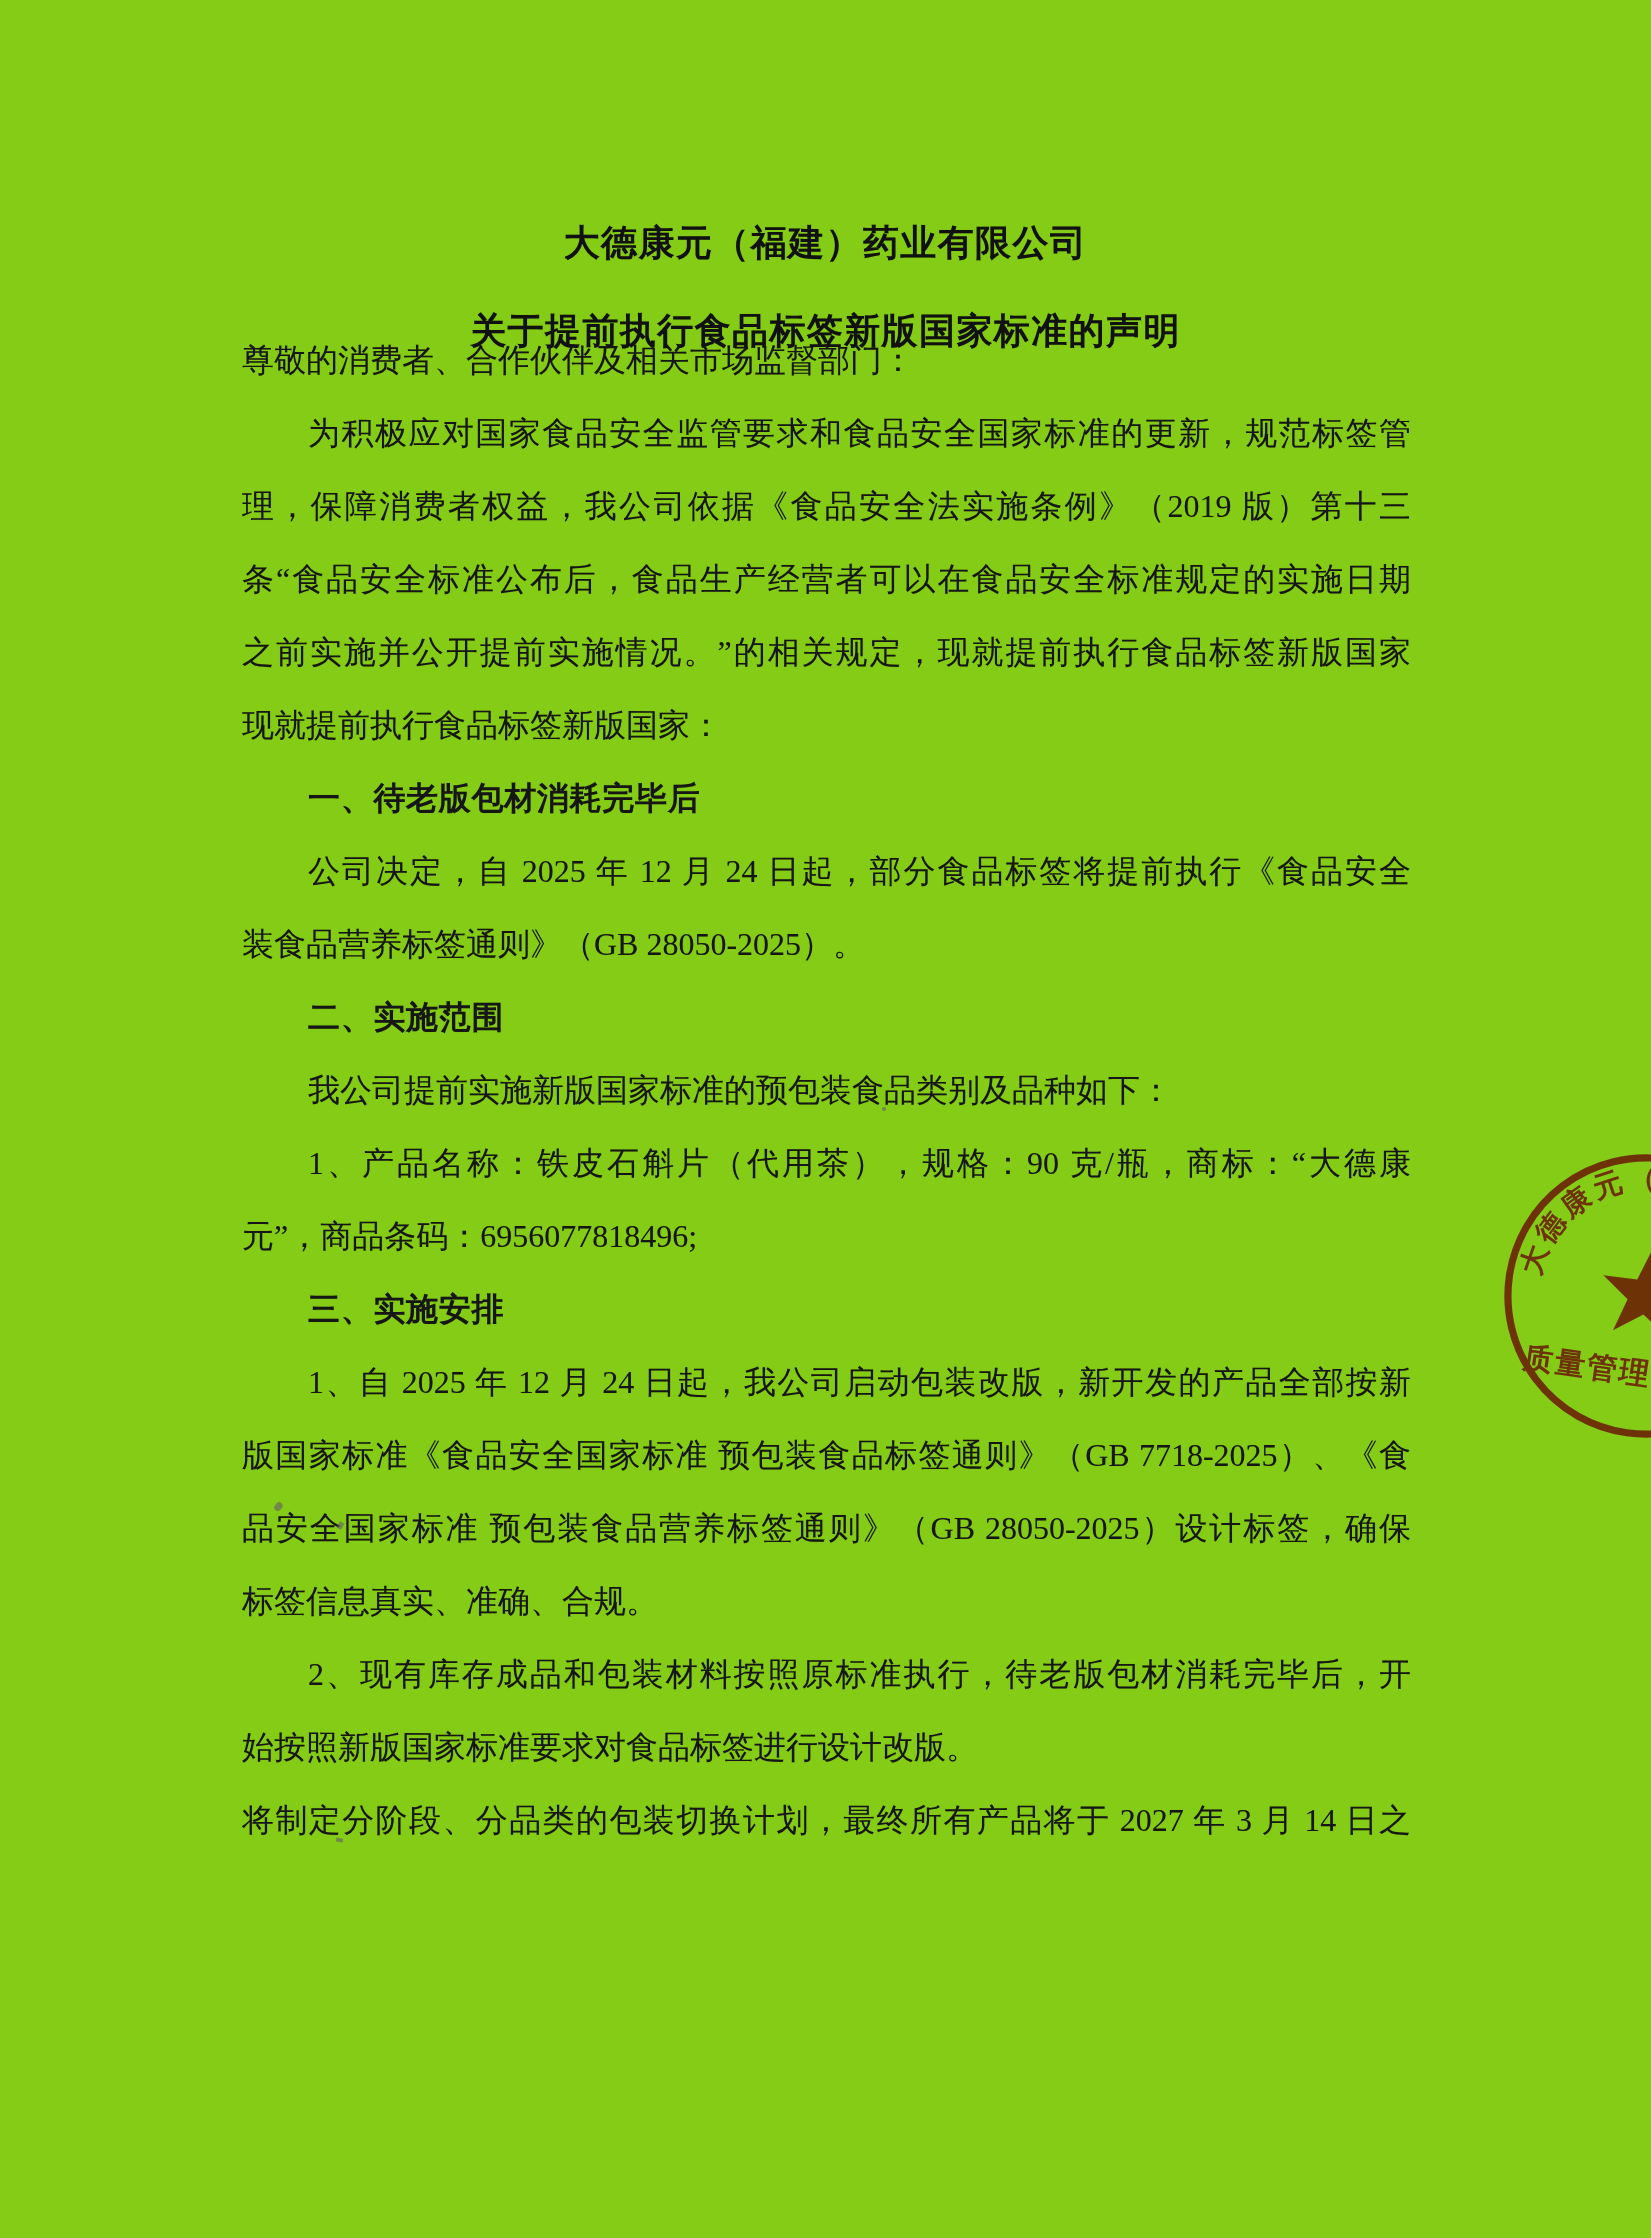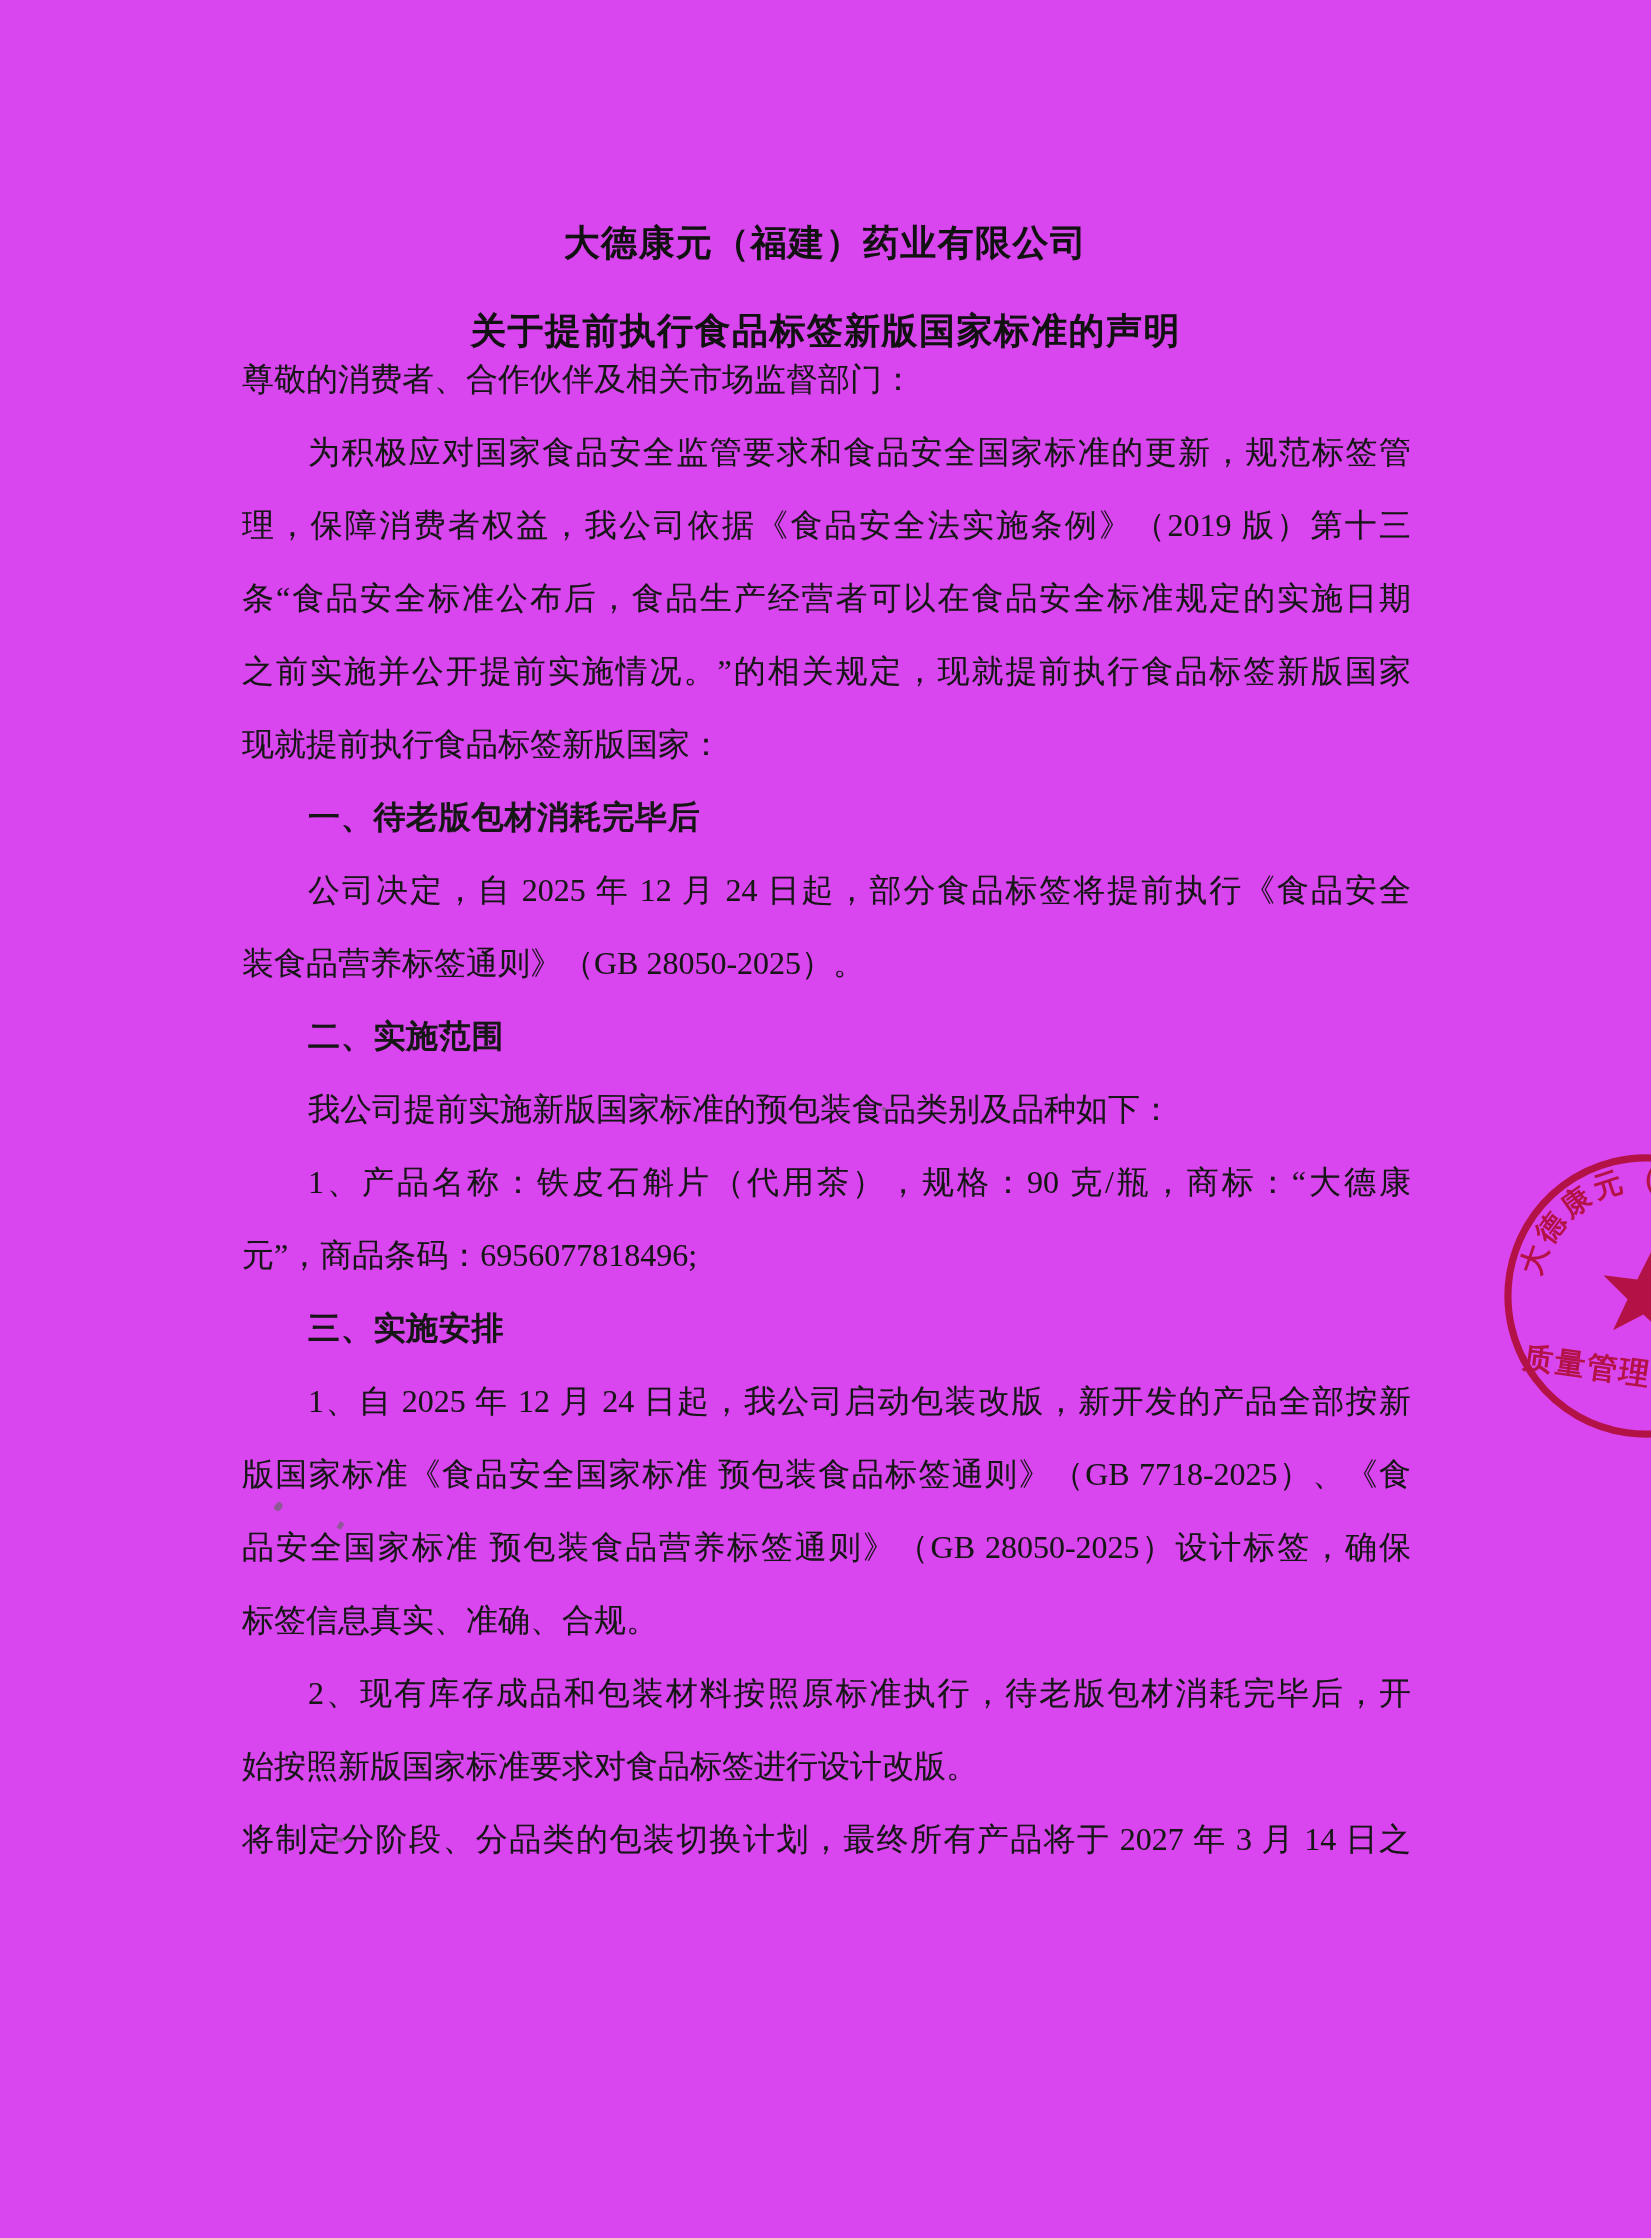--- a/index.html
+++ b/index.html
@@ -1,34 +1,34 @@
 <!DOCTYPE html>
 <html style="font-size:11.5px"><head>
 <meta charset="utf-8">
 <style>
   html,body{margin:0;padding:0;background:#ffffff;}
   .page{
     position:relative;
     width:1651px;height:2239px;
-    background:#d946ef;
+    background:#84cc16;
     overflow:hidden;
     font-family:"Liberation Serif","DejaVu Serif",serif;
     color:#161616;
   }
   .t1,.t2{
     position:absolute;left:0;right:0;
     margin:0;text-align:center;
     font-size:36px;font-weight:700;letter-spacing:1.4px;
     line-height:40px;color:#111;
     text-shadow:0 0 0.7px rgba(0,0,0,.25);
   }
   .t1{top:223px;}
   .t2{top:311px;}
   .content{
-    position:absolute;top:343px;left:242px;width:1169px;
+    position:absolute;top:324px;left:242px;width:1169px;
   }
   .line{
     height:73px;line-height:73px;
     font-size:32px;white-space:nowrap;
     text-shadow:0 0 0.7px rgba(0,0,0,.22);
   }
   .line.j{
     white-space:normal;
     text-align:justify;text-align-last:justify;
   }

